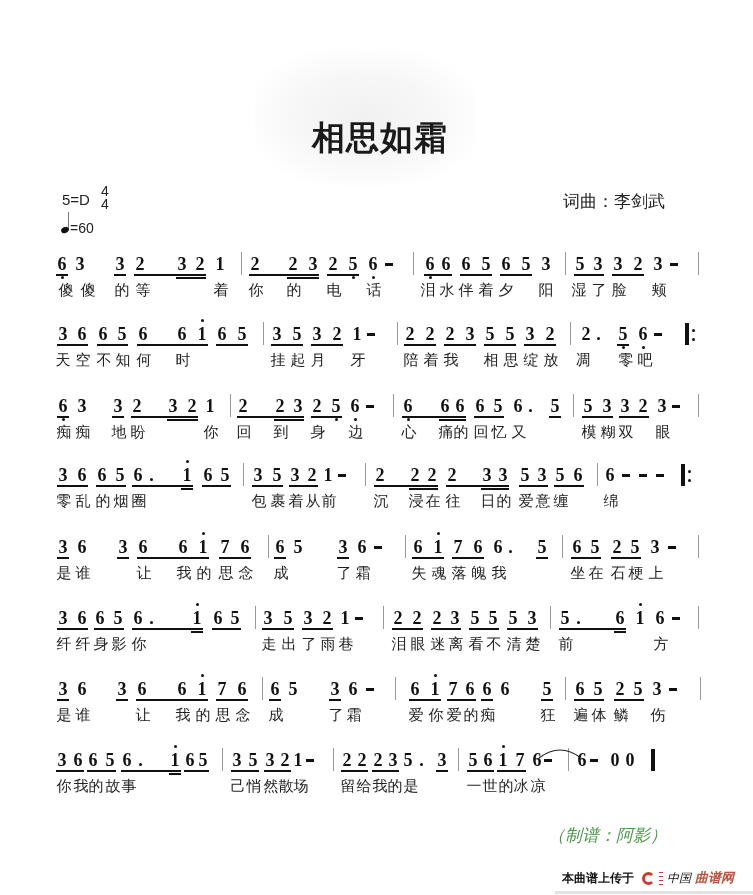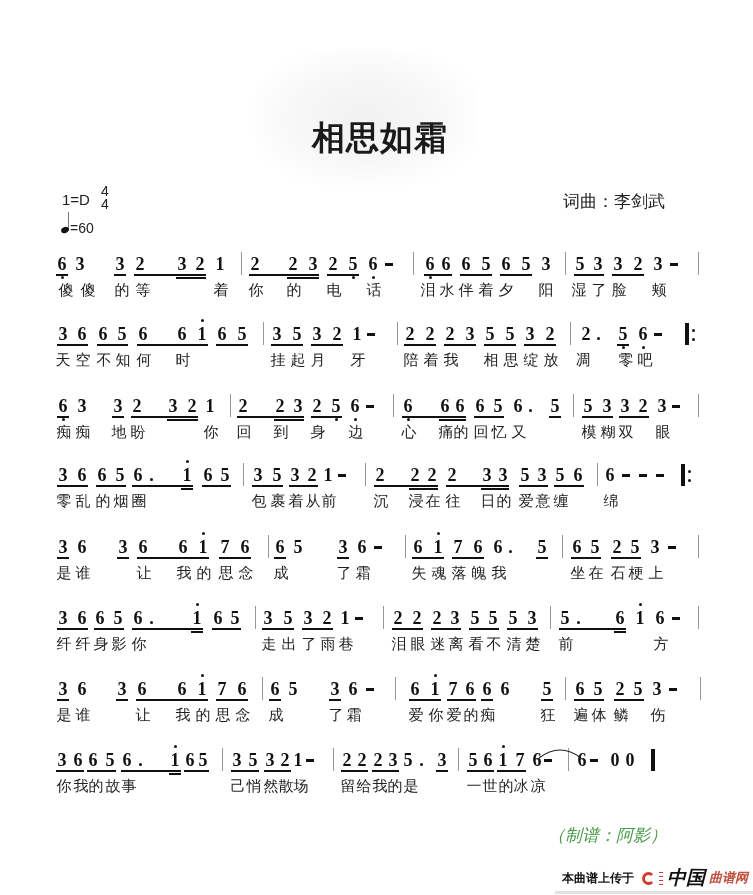--- a/index.html
+++ b/index.html
@@ -33,31 +33,31 @@
   .lyric { position: absolute; top: 16px; width: 20px; text-align: center; font-size: 15px; color: #222; line-height: 18px; }
   .tie { position: absolute; overflow: visible; }
 
   .arranger { position: absolute; left: 548px; top: 824px; font-size: 17px; font-style: italic; color: #4a9a48; }
   .footer { position: absolute; left: 562px; top: 869px; height: 18px; display: flex; align-items: center; gap: 4px; }
   .footer-text { font-size: 12px; font-weight: bold; color: #111; }
   .logo-mark { width: 13px; height: 13px; border-radius: 50%; border: 3px solid #d13a2c; border-right-color: transparent;
                box-sizing: border-box; margin-left: 4px; }
   .logo-lines { width: 4px; height: 11px; border-top: 1px solid #d13a2c; border-bottom: 1px solid #d13a2c;
                background: linear-gradient(#fff 0 3px, #d13a2c 3px 4px, #fff 4px 7px, #d13a2c 7px 8px, #fff 8px); }
-  .logo-cn { font-size: 19px; font-weight: bold; font-style: italic; color: #111; }
+  .logo-cn { font-size: 12px; font-weight: normal; font-style: italic; color: #111; }
   .logo-site { font-size: 13px; font-weight: bold; font-style: italic; color: #c0513f; }
   .footer-rule { position: absolute; left: 555px; top: 891px; width: 198px; height: 3px; background: #e2e2e2; }
 </style>
 </head>
 <body>
 
 <div class="title-glow"></div>
 <div class="title">相思如霜</div>
 
-<div class="key">1=D</div>
+<div class="key">5=D</div>
 <div class="ts">
   <div>4</div>
   <div>4</div>
 </div>
 <div class="tempo-stem"></div>
 <div class="tempo-head"></div>
 <div class="tempo-val">=60</div>
 
 <div class="credit">词曲：李剑武</div>
 

